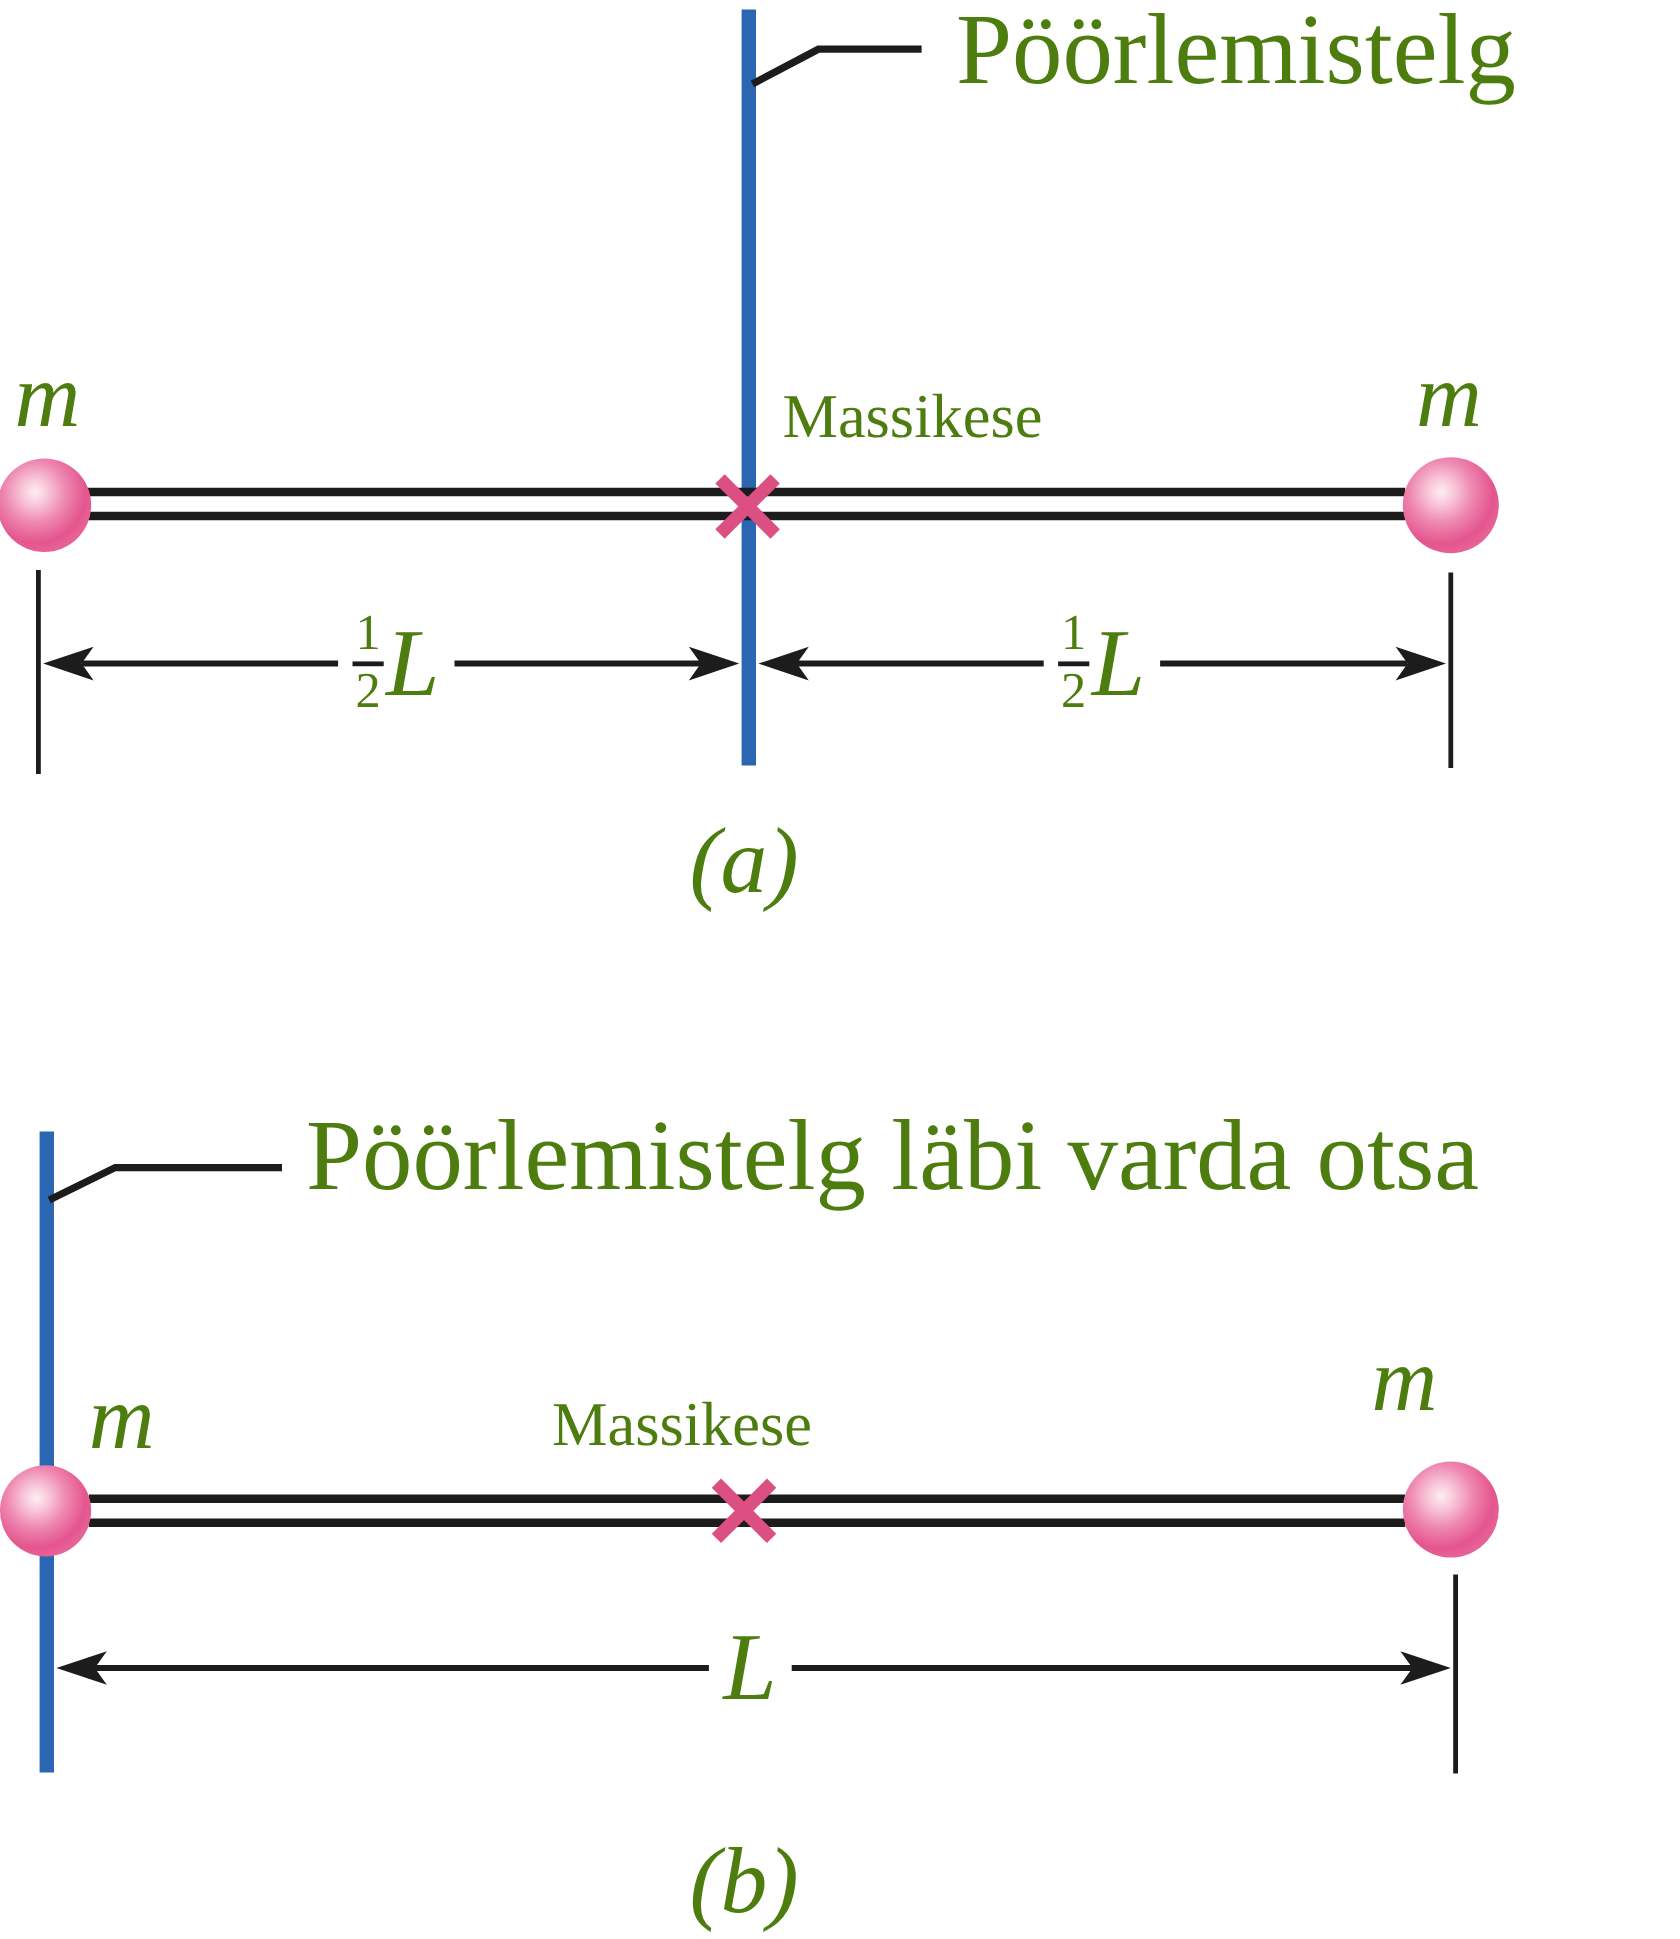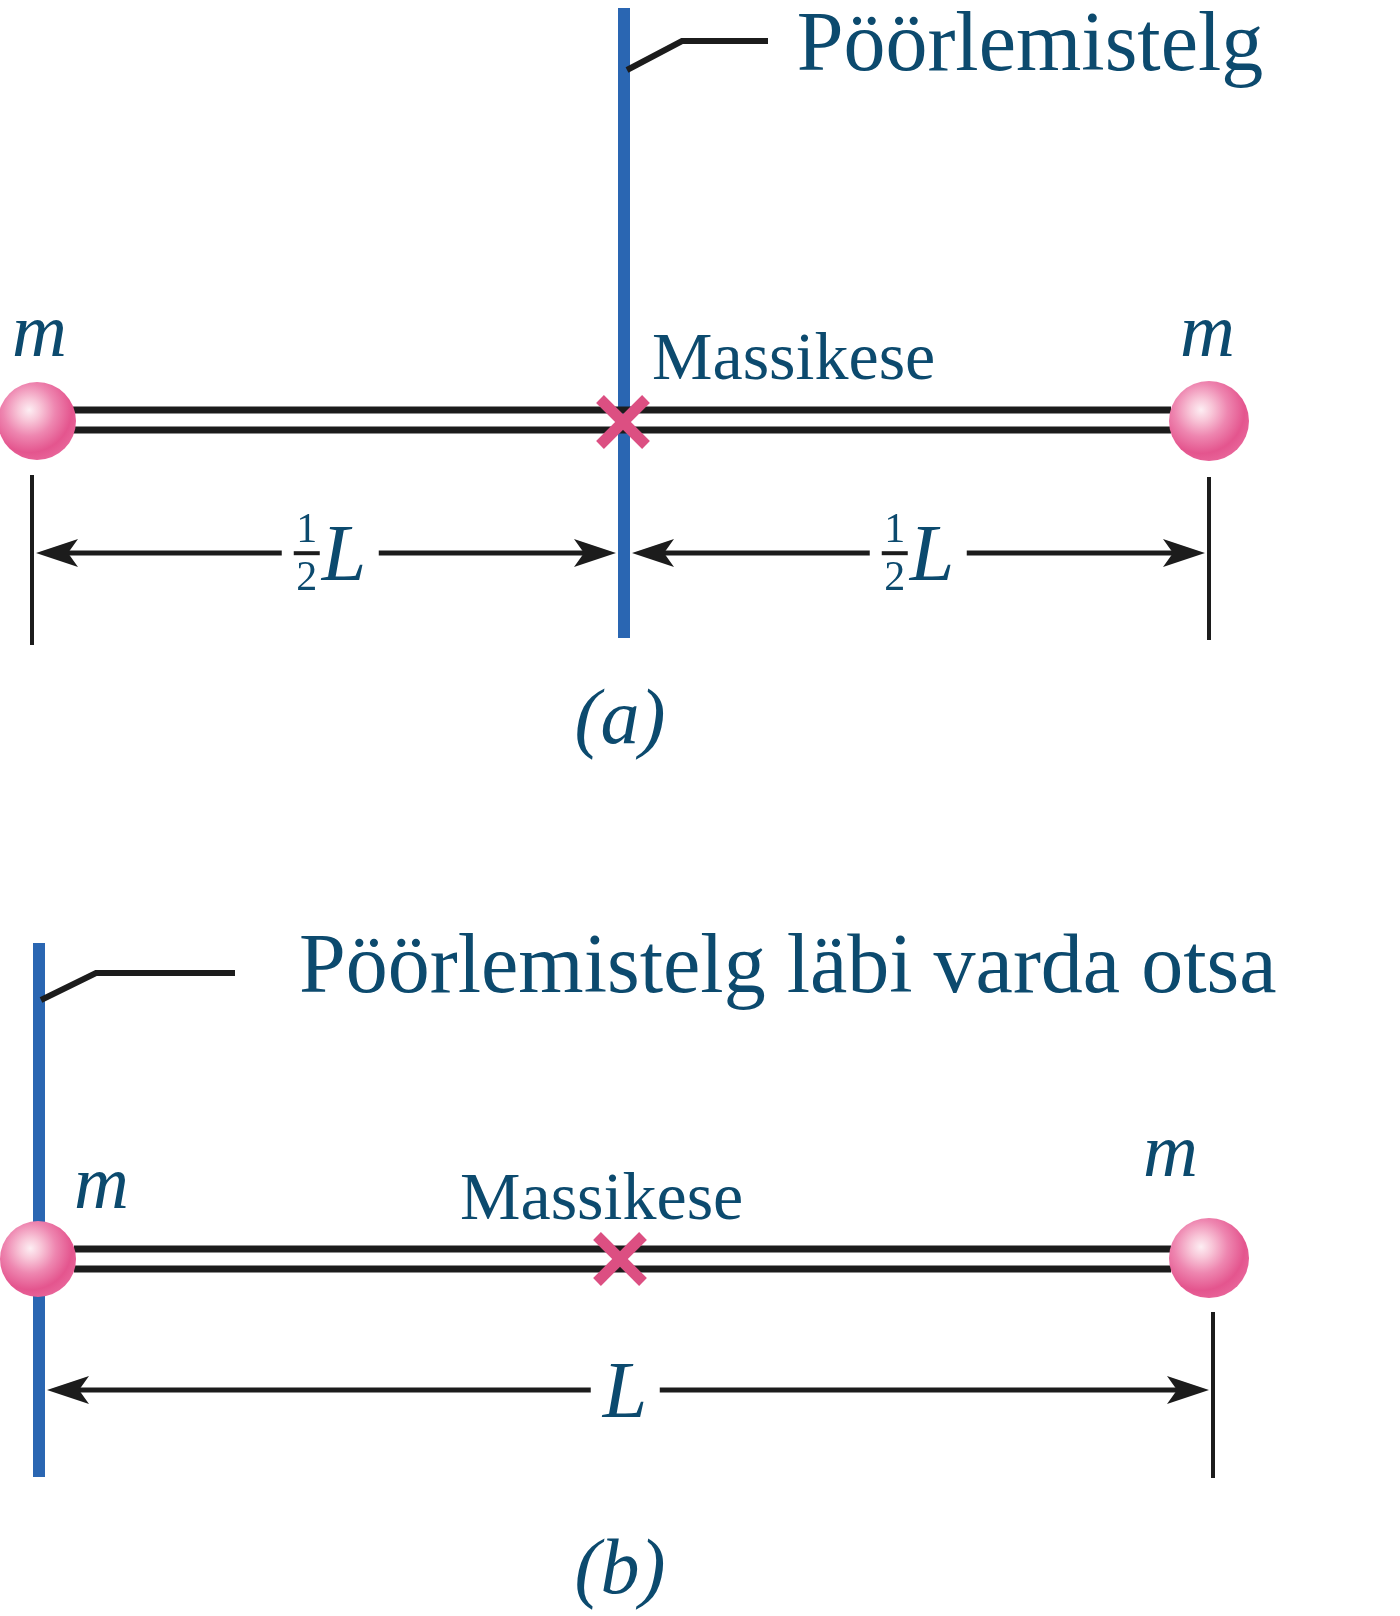--- a/index.html
+++ b/index.html
@@ -12,40 +12,40 @@
     --mass-deep:#e4558e;
     --mass-rim:#f29abc;
   }
   .canvas{
     position:relative;
     width:1360px;
     height:1616px;
     background:#fff;
     overflow:hidden;
     font-family:"Liberation Serif","DejaVu Serif",serif;
-    color:#0c4a6e;
+    color:#4d7c0f;
   }
   svg.overlay{position:absolute;left:0;top:0;width:1400px;height:1616px;}
   .axis{stroke:var(--axis-blue);stroke-width:12;}
   .rodline{stroke:var(--rod-black);stroke-width:7;}
   .leader{stroke:var(--rod-black);stroke-width:6;fill:none;stroke-linejoin:miter;}
   .dimline{stroke:var(--rod-black);stroke-width:5;}
   .tick{stroke:var(--rod-black);stroke-width:4;}
   .arrow{fill:var(--rod-black);stroke:none;}
   .cross{stroke:var(--cross-pink);stroke-width:11;stroke-linecap:butt;}
   .ball{
     position:absolute;border-radius:50%;
     background:radial-gradient(circle at 40% 36%,
       var(--mass-hi) 0%, #f8c6d8 16%, var(--mass-mid) 38%,
       var(--mass-deep) 62%, #e9689c 80%, var(--mass-rim) 97%);
   }
   .lbl{position:absolute;white-space:nowrap;}
   .axis-label{font-size:84px;line-height:92px;text-align:center;}
   .mass-label{font-size:76px;font-style:italic;line-height:1;}
-  .com-label{font-size:68px;line-height:1;}
+  .com-label{font-size:52px;line-height:1;}
   .caption{font-size:78px;font-style:italic;text-align:center;line-height:1;}
   .dim-label{
     position:absolute;transform:translate(-50%,-50%);
     background:#fff;padding:0 12px;
     display:inline-flex;align-items:center;gap:2px;
   }
   .frac{display:inline-flex;flex-direction:column;align-items:center;
         font-size:42px;line-height:0.9;font-style:normal;}
   .fbar{width:26px;height:4px;background:var(--rod-black);margin:3px 0;}
   .dimL{font-style:italic;font-size:80px;line-height:1;}
@@ -121,21 +121,21 @@
     <span class="frac">
       <span>1</span>
       <span class="fbar"></span>
       <span>2</span>
     </span>
     <span class="dimL">L</span>
   </div>
 
   <div class="lbl caption" style="left:520px;top:678px;width:200px;">(a)</div>
 
-  <div class="lbl axis-label" style="left:255px;top:918px;margin-left:44px;">Pöörlemistelg läbi varda otsa</div>
+  <div class="lbl axis-label" style="left:255px;top:918px;">Pöörlemistelg läbi varda otsa</div>
 
   <div class="lbl mass-label" style="left:74px;top:1144px;">m</div>
   <div class="lbl mass-label" style="left:1143px;top:1112px;">m</div>
 
   <div class="lbl com-label" style="left:460px;top:1162px;">Massikese</div>
 
   <div class="dim-label" style="left:625px;top:1390px;">
     <span class="dimL">L</span>
   </div>
 

